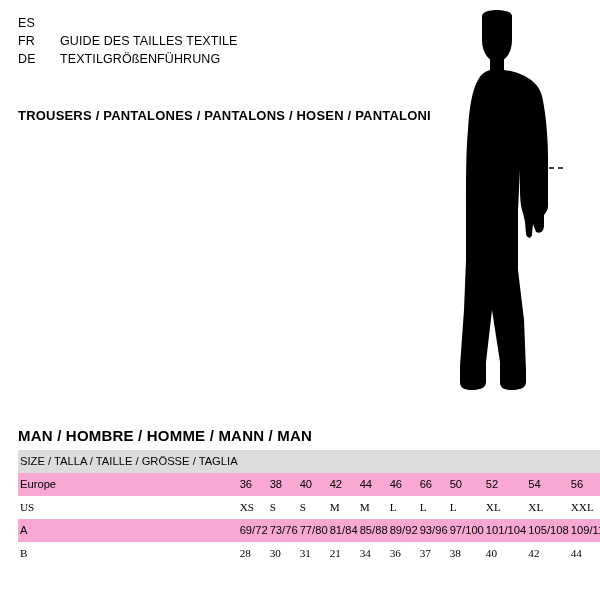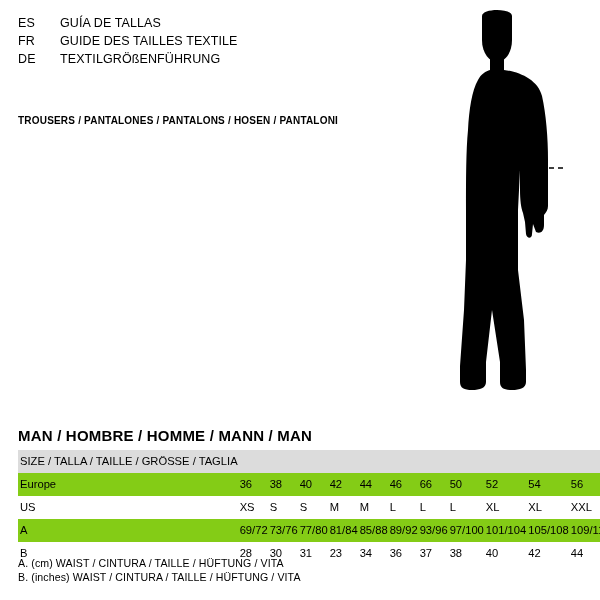--- a/index.html
+++ b/index.html
@@ -40,23 +40,23 @@
     letter-spacing: 0.2px;
   }
   .lang-text {
     font-size: 12.5px;
     letter-spacing: 0.1px;
   }
 
   
   .category-title {
     position: absolute;
-    top: 115px;
-    left: 18px;
-    font-size: 10px;
+    top: 108px;
+    left: 18px;
+    font-size: 13px;
     font-weight: bold;
     letter-spacing: 0.2px;
   }
 
   
   .figure-wrap {
     position: absolute;
     left: 420px;
     top: 10px;
     width: 170px;
@@ -95,24 +95,25 @@
   table.size-table td {
     padding: 2px 0 4px 2px;
     height: 17px;
     white-space: nowrap;
   }
   table.size-table tr.header-row td {
     background: #dcdcdc;
     font-weight: normal;
   }
   table.size-table tr.shaded td {
-    background: #84cc16;
+    background: #f9a8d4;
   }
   table.size-table tr.plain td {
     background: #ffffff;
+    font-family: Liberation Serif, serif;
   }
   td.label-col {
     width: 88px;
   }
   td.val-col {
     width: 43px;
   }
 
   
   .footnotes {
@@ -126,21 +127,20 @@
   .footnote-row { white-space: nowrap; }
 </style>
 </head>
 <body>
 
 <div class="page">
 
   <div class="lang-block">
     <div class="lang-row">
       <span class="lang-code">ES</span>
-      <span class="lang-text">GUÍA DE TALLAS</span>
     </div>
     <div class="lang-row">
       <span class="lang-code">FR</span>
       <span class="lang-text">GUIDE DES TAILLES TEXTILE</span>
     </div>
     <div class="lang-row">
       <span class="lang-code">DE</span>
       <span class="lang-text">TEXTILGRÖßENFÜHRUNG</span>
     </div>
   </div>
@@ -233,30 +233,26 @@
         <td class="val-col">97/100</td>
         <td class="val-col">101/104</td>
         <td class="val-col">105/108</td>
         <td class="val-col">109/112</td>
       </tr>
       <tr class="plain">
         <td class="label-col">B</td>
         <td class="val-col">28</td>
         <td class="val-col">30</td>
         <td class="val-col">31</td>
-        <td class="val-col">23</td>
+        <td class="val-col">21</td>
         <td class="val-col">34</td>
         <td class="val-col">36</td>
         <td class="val-col">37</td>
         <td class="val-col">38</td>
         <td class="val-col">40</td>
         <td class="val-col">42</td>
         <td class="val-col">44</td>
       </tr>
     </tbody>
   </table>
 
-  <div class="footnotes">
-    <div class="footnote-row">A. (cm) WAIST / CINTURA / TAILLE / HÜFTUNG / VITA</div>
-    <div class="footnote-row">B. (inches) WAIST / CINTURA / TAILLE / HÜFTUNG / VITA</div>
-  </div>
 
 </div>
 
 </body></html>

